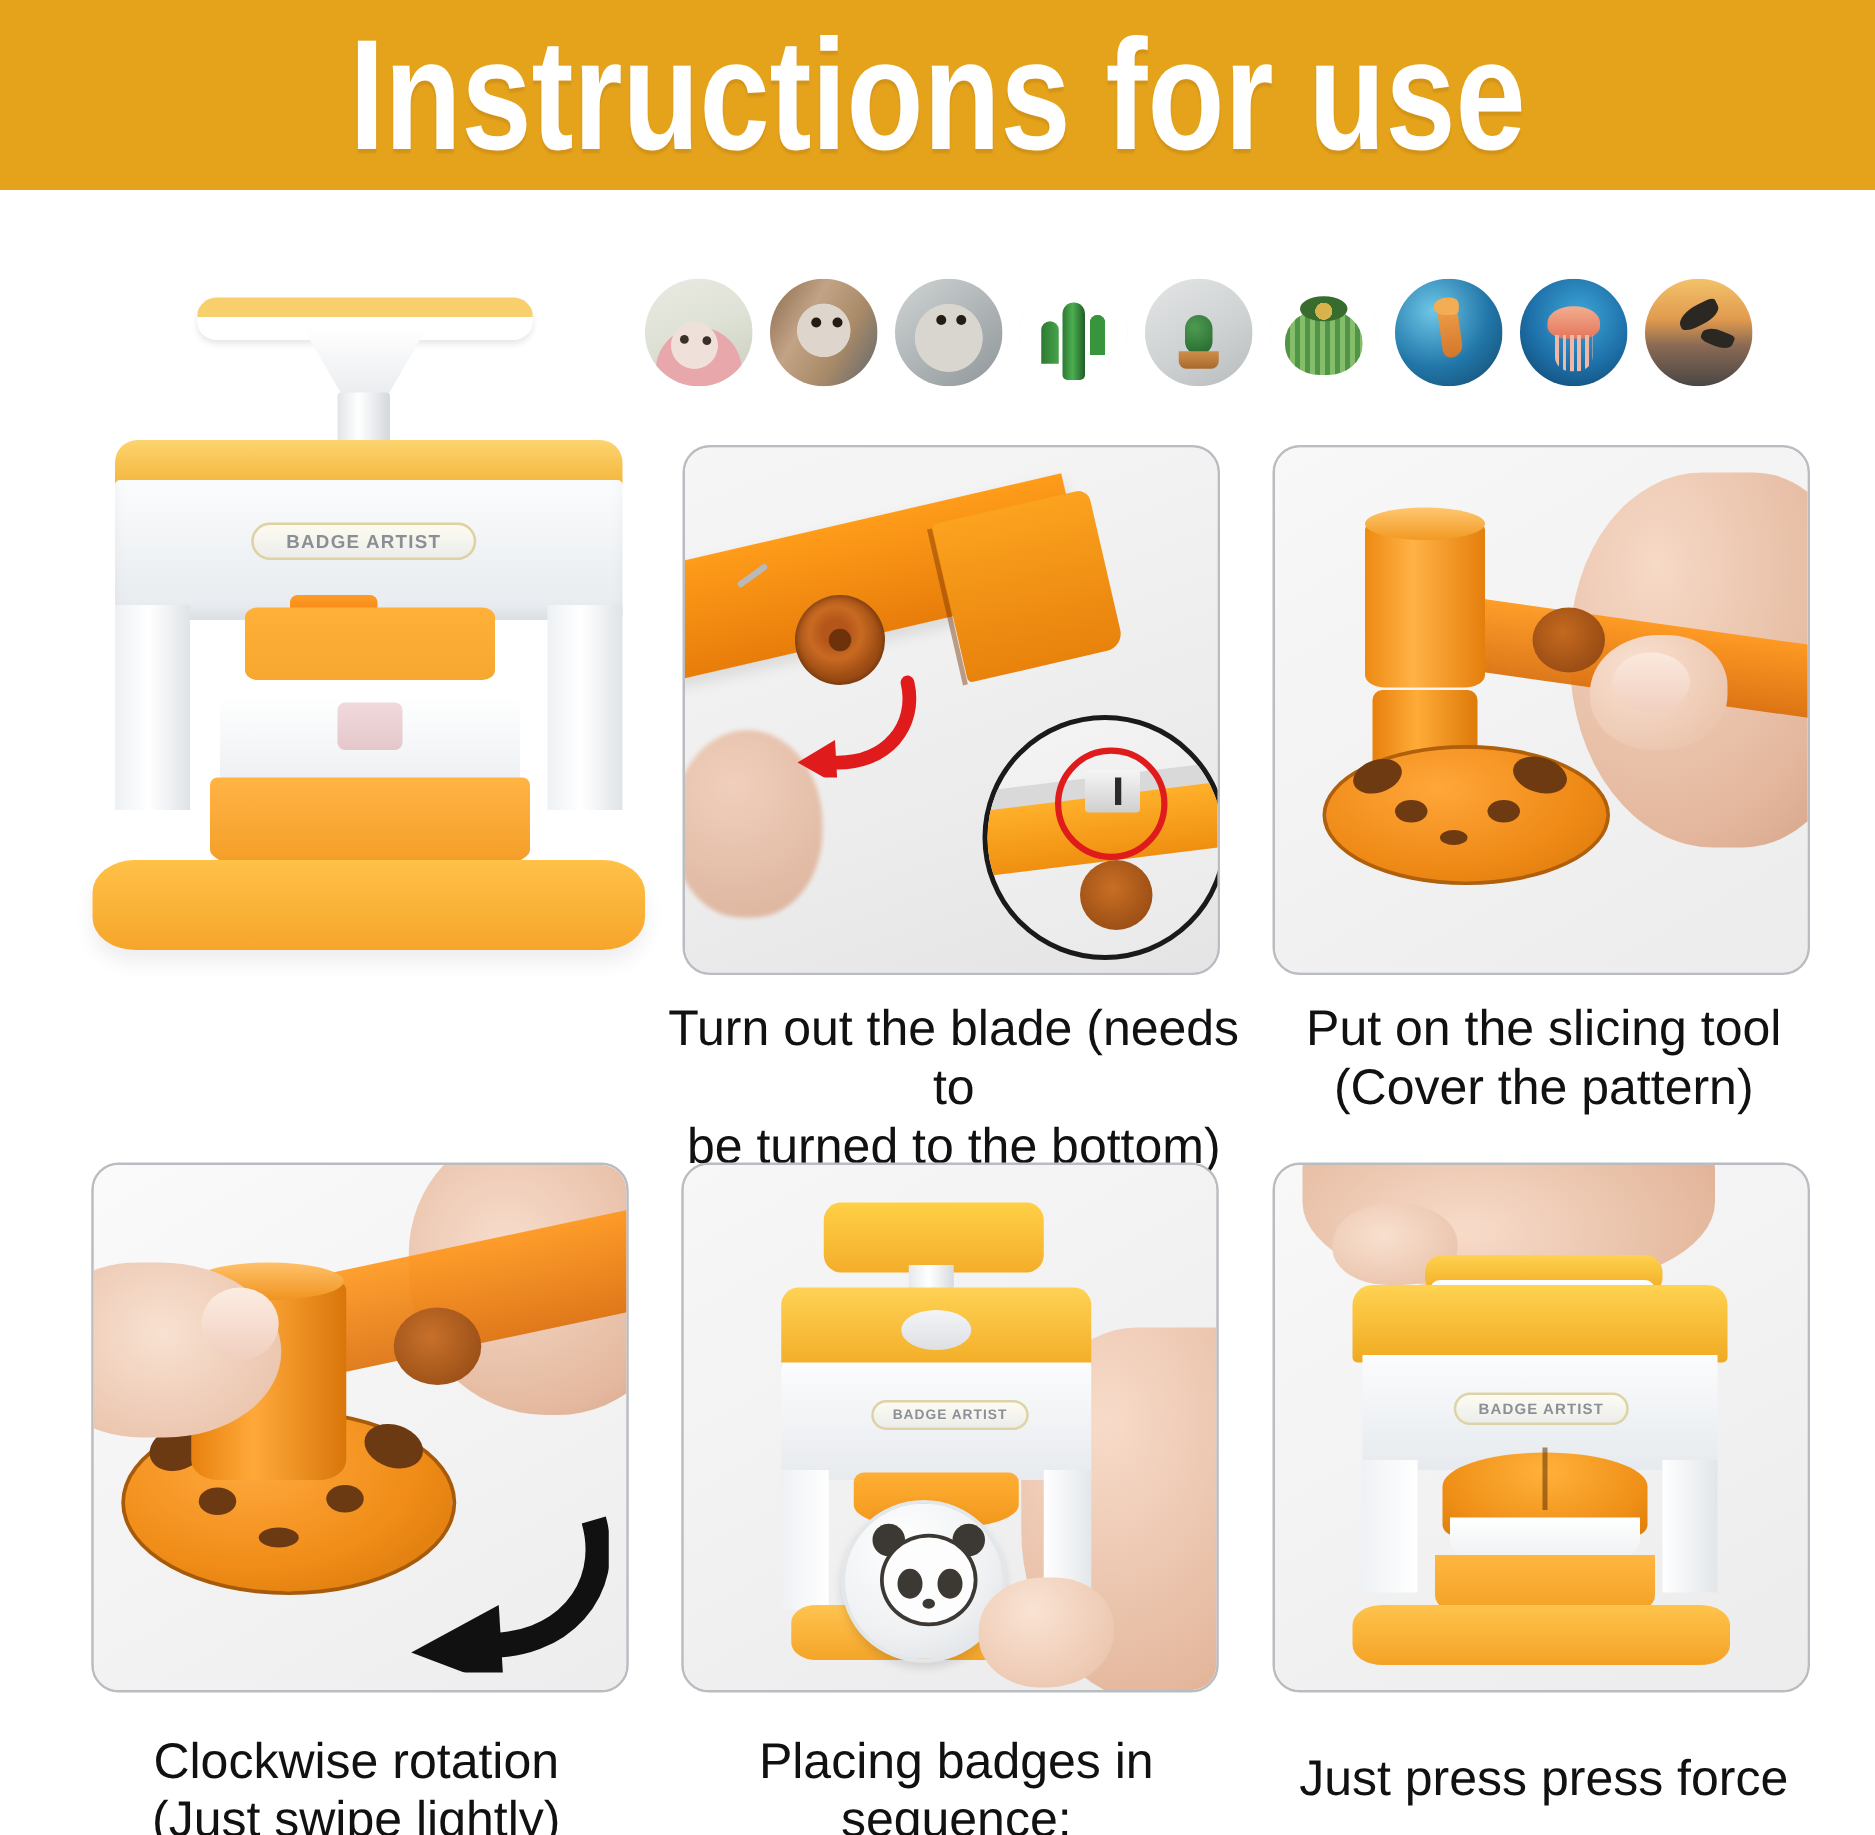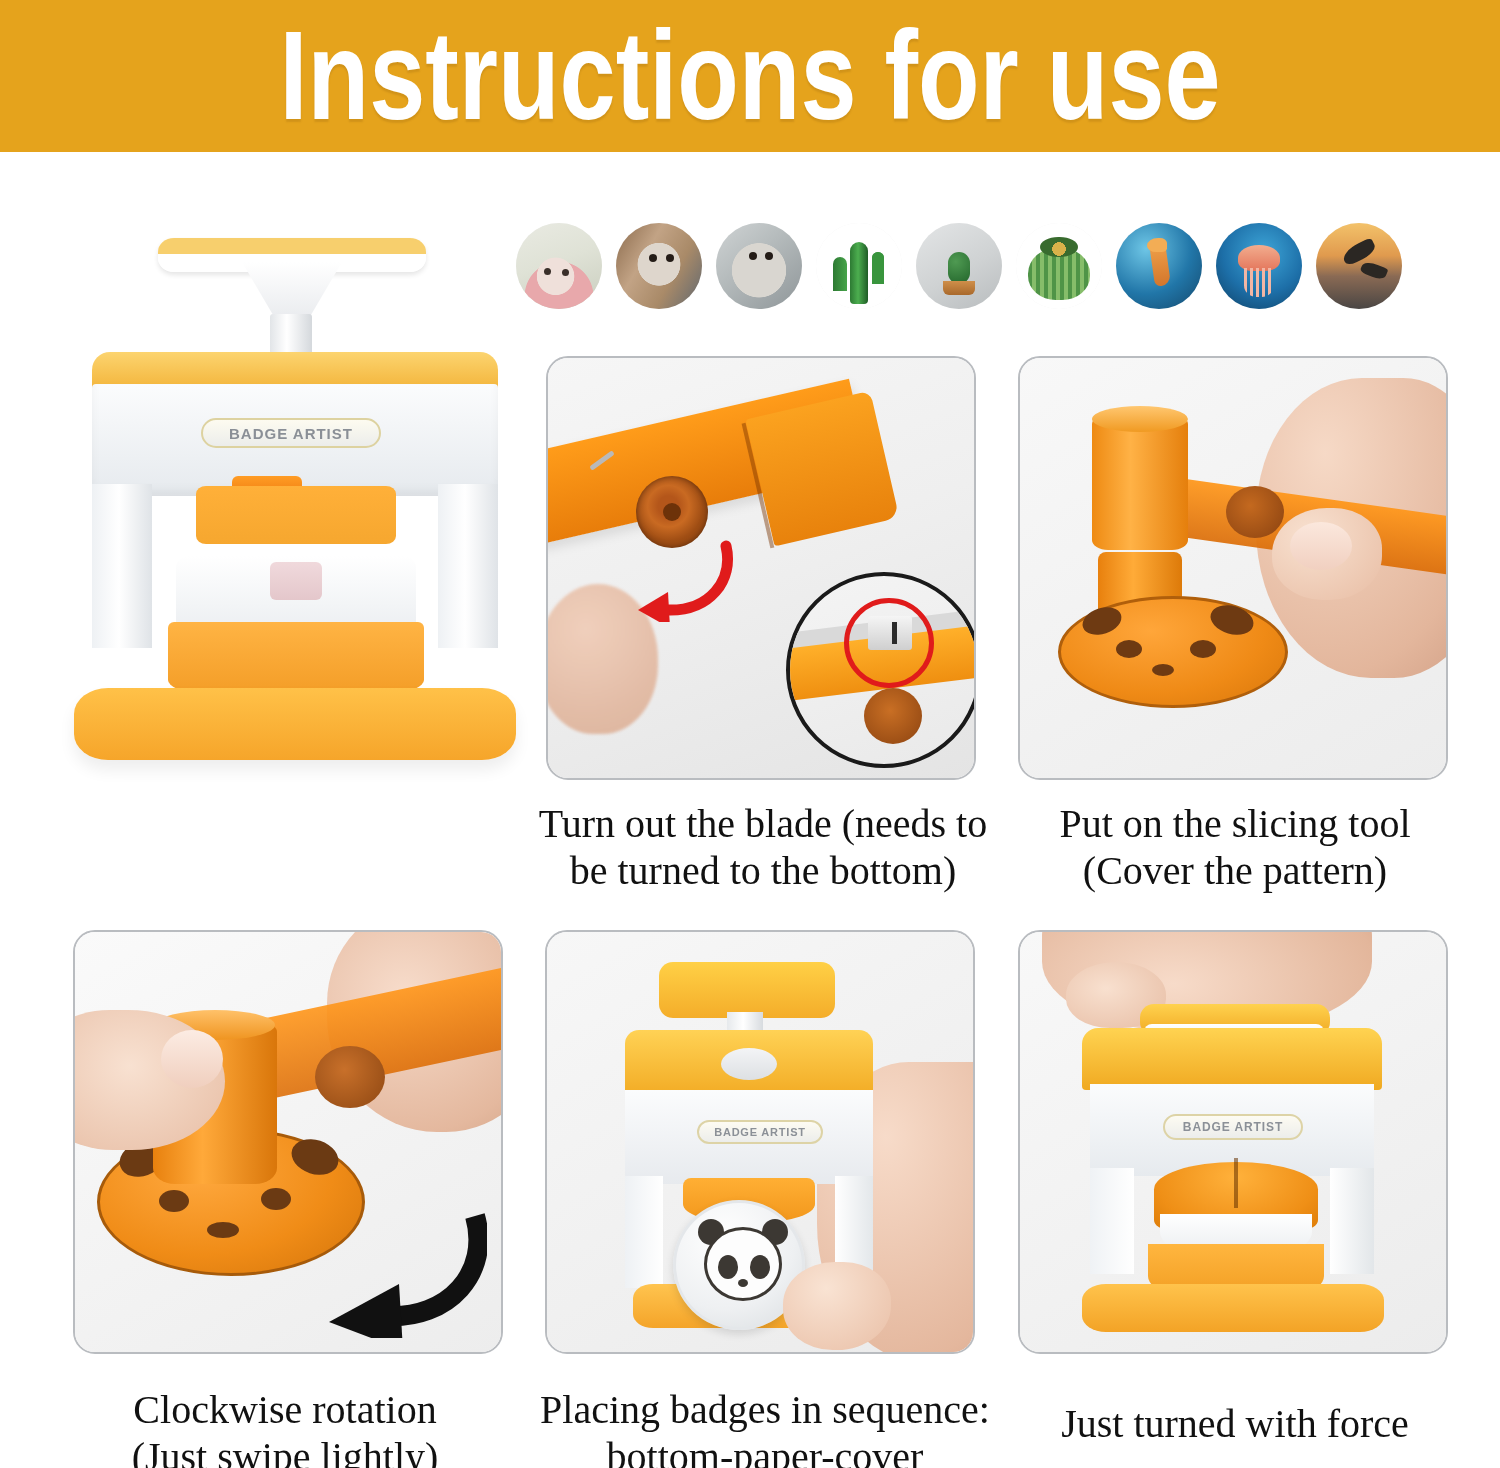--- a/index.html
+++ b/index.html
@@ -195,21 +195,21 @@
     border:2px solid #b9bcc0;
     border-radius:22px;
     background:#fbfbfb;
     overflow:hidden;
   }
   .p-scene { position:absolute; inset:0; }
 
   .caption {
     position:absolute;
     text-align:center;
-    font-family:Liberation Serif, serif;
+    font-family:Liberation Sans, sans-serif;
     font-size:40px;
     line-height:1.18;
     color:#111111;
     white-space:pre-line;
   }
 
   
   #panel-blade { left:546px; top:356px; width:430px; height:424px; }
   .blade-bg { position:absolute; inset:0;
     background:linear-gradient(160deg,#f6f6f6 0%,#efefef 48%,#e4e4e4 100%); }
@@ -659,13 +659,13 @@
     </div>
     <div class="pr-legL"></div>
     <div class="pr-legR"></div>
     <div class="pr-die-top"></div>
     <div class="pr-die-seam"></div>
     <div class="pr-die-white"></div>
     <div class="pr-die-bot"></div>
     <div class="pr-base"></div>
   </div>
 </div>
-<div class="caption" id="caption-press">Just turned with force</div>
+<div class="caption" id="caption-press">Just press press force</div>
 
 </body></html>

